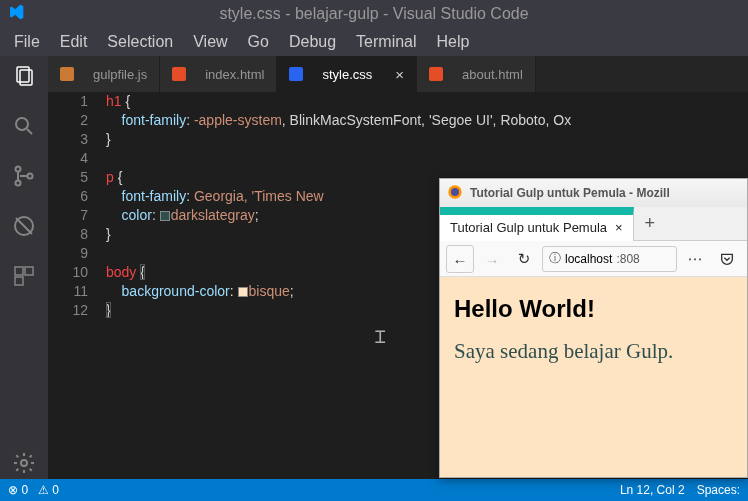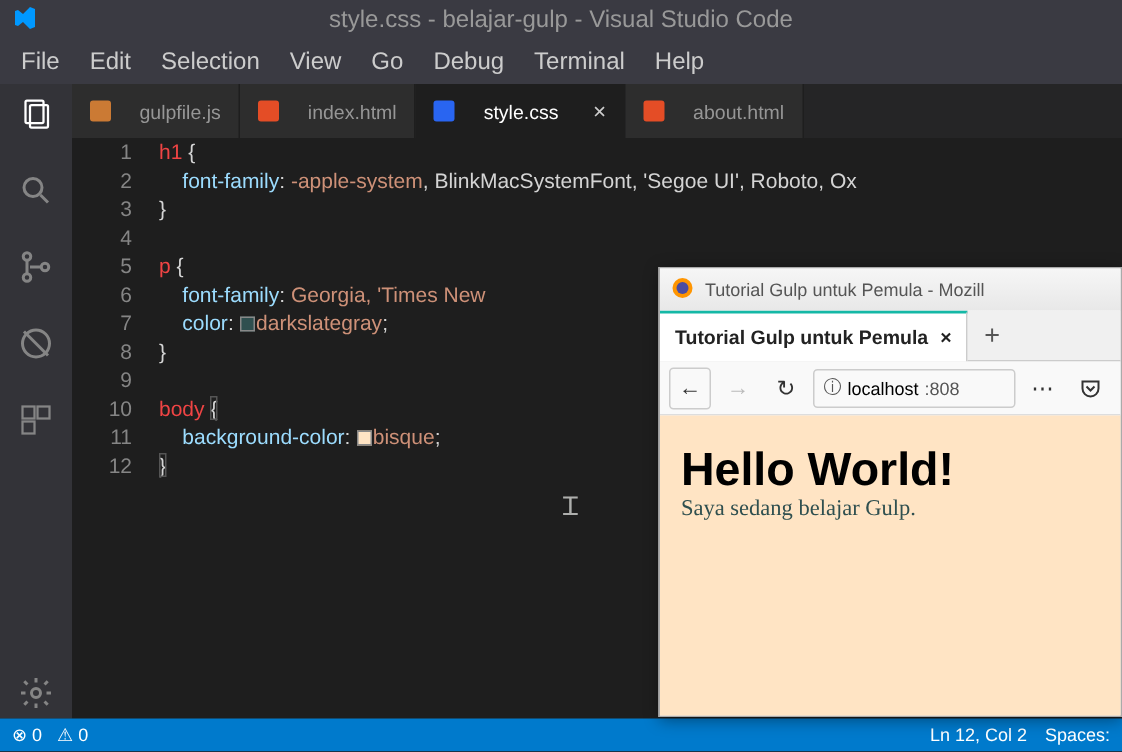--- a/index.html
+++ b/index.html
@@ -29,30 +29,30 @@
 .prop { color: #9cdcfe; }
 .val { color: #ce9178; }
 .punc { color: #d4d4d4; }
 .swatch { display: inline-block; width: 10px; height: 10px; border: 1px solid #888; vertical-align: middle; margin-right: 1px; }
 .swatch.darkslategray { background: #2f4f4f; }
 .swatch.bisque { background: #ffe4c4; }
 .cursor { position: absolute; left: 327px; top: 236px; color: #aeafad; font-size: 17px; }
 .statusbar { position: absolute; bottom: 0; left: 0; right: 0; height: 22px; background: #007acc; color: #fff; display: flex; align-items: center; font-size: 12px; padding: 0 8px; gap: 10px; }
 .statusbar .sbright { margin-left: auto; display: flex; gap: 12px; text-align: center; }
 .firefox { position: absolute; left: 439px; top: 178px; width: 309px; height: 300px; background: #fff; box-shadow: 0 2px 10px rgba(0,0,0,0.4); border: 1px solid #aaa; display: flex; flex-direction: column; }
-.ff-titlebar { height: 28px; background: linear-gradient(#f6f6f6,#e8e8e8); display: flex; align-items: center; font-size: 12px; color: #555; position: relative; padding-left: 30px; }
+.ff-titlebar { height: 28px; background: linear-gradient(#f6f6f6,#e8e8e8); display: flex; align-items: center; font-size: 12px; color: #555; position: relative; padding-left: 30px; font-weight: bold; }
 .ff-tabbar { height: 34px; background: #f0f0f0; border-bottom: 1px solid #ccc; display: flex; align-items: center; }
-.ff-tab { height: 34px; display: flex; align-items: center; gap: 8px; padding: 0 10px; border-right: 1px solid #ccc; font-size: 13px; color: #222; border-top: 2px solid #14b8a6; background: #fff; font-weight: bold; }
+.ff-tab { height: 34px; display: flex; align-items: center; gap: 8px; padding: 0 10px; border-right: 1px solid #ccc; font-size: 13px; color: #222; border-top: 8px solid #14b8a6; background: #fff; }
 .ff-newtab { width: 32px; display: flex; align-items: center; justify-content: center; font-size: 18px; color: #555; cursor: pointer; }
 .ff-navbar { height: 36px; background: #f9f9f9; border-bottom: 1px solid #ddd; display: flex; align-items: center; padding: 0 6px; gap: 4px; }
 .ff-navbtn { width: 28px; height: 28px; display: flex; align-items: center; justify-content: center; color: #333; font-size: 15px; }
 .ff-urlbar { flex: 1; height: 26px; border: 1px solid #ccc; border-radius: 3px; display: flex; align-items: center; padding: 0 6px; font-size: 12px; color: #555; gap: 4px; overflow: hidden; }
 .ff-content { flex: 1; background: #ffe4c4; padding: 18px 14px; overflow: hidden; }
-.ff-content h1 { font-family: -apple-system,BlinkMacSystemFont,'Segoe UI',sans-serif; font-size: 31px; font-weight: 700; color: #000; }
-.ff-content p { font-family: Georgia,'Times New Roman',serif; font-size: 15px; color: #2f4f4f; }
+.ff-content h1 { font-family: -apple-system,BlinkMacSystemFont,'Segoe UI',sans-serif; font-size: 24px; font-weight: 700; color: #000; margin-bottom: 16px; }
+.ff-content p { font-family: Georgia,'Times New Roman',serif; font-size: 21px; color: #2f4f4f; }
 .ff-logo { position: absolute; left: 7px; top: 5px; }
 .hl-bracket { outline: 1px solid #555; outline-offset: -1px; }
 </style>
 </head>
 <body>
 
 <div class="titlebar">
   <span class="vscode-icon">
     <svg width="16" height="16" viewBox="0 0 24 24">
         <path fill="#0098ff" d="M23 3l-5-2-7 7-5-4-3 1v14l3 1 5-4 7 7 5-2z"></path>

